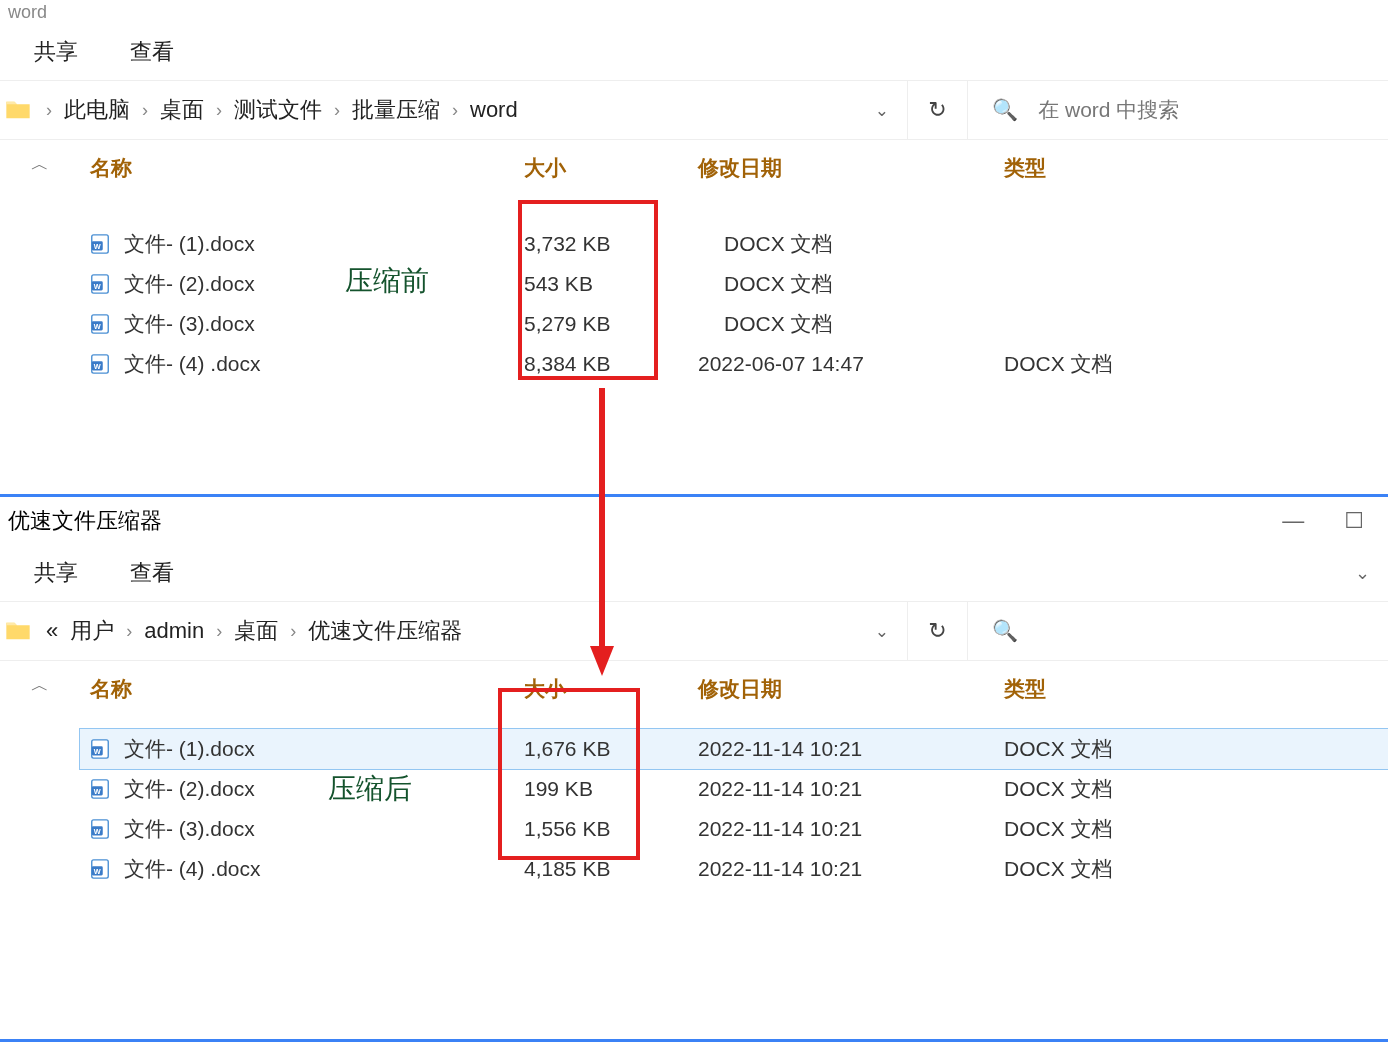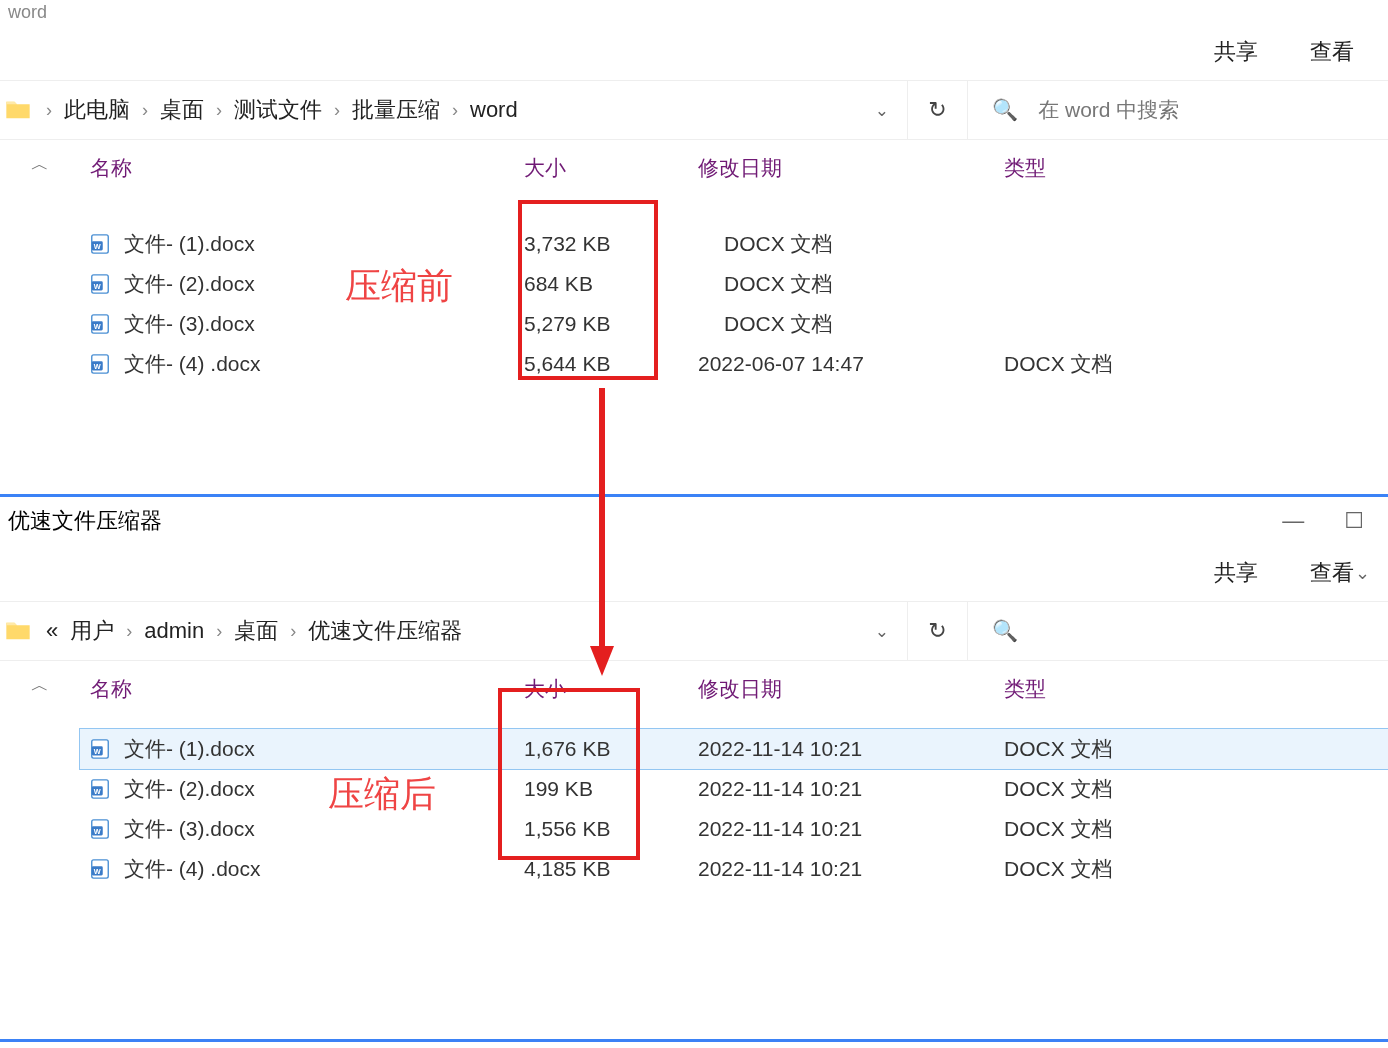--- a/index.html
+++ b/index.html
@@ -2,47 +2,47 @@
 <html><head>
 <meta charset="utf-8">
 <style>
   * { box-sizing: border-box; margin: 0; padding: 0; font-family: "Segoe UI", "Microsoft YaHei", sans-serif; }
   body { background: #fff; width: 1388px; font-size: 20px; color: #333; position: relative; }
   .window { background: #fff; border-bottom: 3px solid #3b82f6;}
   .titlebar { display: flex; align-items: center; height: 24px; padding: 0 8px; }
   .titlebar-title { color: #888; font-size: 18px; flex: 1; }
   .win-controls { display: flex; gap: 40px; align-items: center; margin-right: 16px; }
   .win-btn { font-size: 22px; color: #666; cursor: default; line-height: 1; }
-  .ribbon { display: flex; height: 56px; align-items: center; padding: 0 8px; position: relative; justify-content: flex-end; }
+  .ribbon { display: flex; height: 56px; align-items: center; padding: 0 8px; position: relative; }
   .ribbon-tab { padding: 0 26px; font-size: 22px; color: #222; }
   .ribbon-chevron { position: absolute; right: 18px; font-size: 18px; color: #666; }
   .navbar { display: flex; height: 60px; align-items: stretch; border-top: 1px solid #eee; border-bottom: 1px solid #eee;}
   .folder-icon { width: 36px; display:flex; align-items:center; justify-content:center;}
   .folder-icon svg { width: 28px; height: 28px; }
   .breadcrumb { flex: 1; display: flex; align-items: center; border-right: 1px solid #eee; padding-left: 4px; font-size: 22px; color: #222;}
   .bc-item { padding: 0 6px; }
   .bc-sep { color: #888; padding: 0 6px; font-size: 18px;}
   .bc-dropdown { padding: 0 18px; font-size: 17px; color: #666;}
   .refresh { width: 60px; display:flex; align-items:center; justify-content:center; font-size: 22px; color: #444; border-right:1px solid #eee;}
   .searchbox { width: 420px; display:flex; align-items:center; padding-left: 24px; color:#777; font-size:21px; gap:20px;}
   .file-area { display: flex; }
   .nav-collapse { width: 80px; text-align: center; padding-top: 12px; color:#777; font-size:18px;}
   .file-list { flex: 1; }
-  .columns { display: grid; grid-template-columns: 440px 150px 280px 280px; padding: 14px 0 14px 4px; font-size: 21px; color:#701a75;}
+  .columns { display: grid; grid-template-columns: 440px 150px 280px 280px; padding: 14px 0 14px 4px; font-size: 21px; color:#a16207;font-weight:bold;}
   .col-name { padding-left: 6px;}
   .row { display: grid; grid-template-columns: 440px 150px 280px 280px; padding: 6px 0 6px 4px; font-size: 21px; align-items:center;}
   .row.selected { outline: 1px solid #93c6f2; background: #eaf4fd;}
   .row .fname { display:flex; align-items:center; gap: 12px; padding-left: 4px;}
   .docx-icon { width: 24px; height: 24px; display:inline-flex; align-items:center; justify-content:center;}
   .docx-icon svg { width:22px; height:22px;}
   .size { padding-right: 10px;}
   .date { padding-left: 24px;}
   .type { padding-left: 50px;}
   .highlight-box { position: absolute; border: 4px solid #e41f1f; pointer-events:none;}
-  .annotation { position: absolute; color: #ef4444; font-size: 36px; font-weight: 500; pointer-events:none;}
+  .annotation { position: absolute; color: #14532d; font-size: 28px; font-weight: 500; pointer-events:none;}
   .arrow-container { position: absolute; left: 590px; top: 388px; pointer-events:none;}
 </style>
 </head>
 <body>
 
 <div class="window">
   <div class="titlebar">
     <span class="titlebar-title">word</span>
   </div>
   <div class="ribbon">
@@ -105,21 +105,21 @@
             <div class="fname">
               <span class="docx-icon">
                 <svg viewBox="0 0 24 24">
                   <rect x="3" y="2" width="18" height="20" rx="2" fill="#fff" stroke="#4a8fd4" stroke-width="1.5"></rect>
                   <rect x="3" y="9" width="12" height="10" rx="1.5" fill="#3a7bc8"></rect>
                   <text x="9" y="17" font-size="8" fill="#fff" text-anchor="middle" font-weight="bold">W</text>
                 </svg>
               </span>
               <span>文件- (2).docx</span>
             </div>
-            <div class="size">684 KB</div>
+            <div class="size">543 KB</div>
             <div class="type">DOCX 文档</div>
           </div>
           <div class="row">
             <div class="fname">
               <span class="docx-icon">
                 <svg viewBox="0 0 24 24">
                   <rect x="3" y="2" width="18" height="20" rx="2" fill="#fff" stroke="#4a8fd4" stroke-width="1.5"></rect>
                   <rect x="3" y="9" width="12" height="10" rx="1.5" fill="#3a7bc8"></rect>
                   <text x="9" y="17" font-size="8" fill="#fff" text-anchor="middle" font-weight="bold">W</text>
                 </svg>
@@ -133,21 +133,21 @@
             <div class="fname">
               <span class="docx-icon">
                 <svg viewBox="0 0 24 24">
                   <rect x="3" y="2" width="18" height="20" rx="2" fill="#fff" stroke="#4a8fd4" stroke-width="1.5"></rect>
                   <rect x="3" y="9" width="12" height="10" rx="1.5" fill="#3a7bc8"></rect>
                   <text x="9" y="17" font-size="8" fill="#fff" text-anchor="middle" font-weight="bold">W</text>
                 </svg>
               </span>
               <span>文件- (4) .docx</span>
             </div>
-            <div class="size">5,644 KB</div>
+            <div class="size">8,384 KB</div>
             <div class="date">2022-06-07 14:47</div>
             <div class="type">DOCX 文档</div>
           </div>
         </div>
       <div style="height:110px"></div>
     </div>
   </div>
 </div>
 
 <div class="window">

